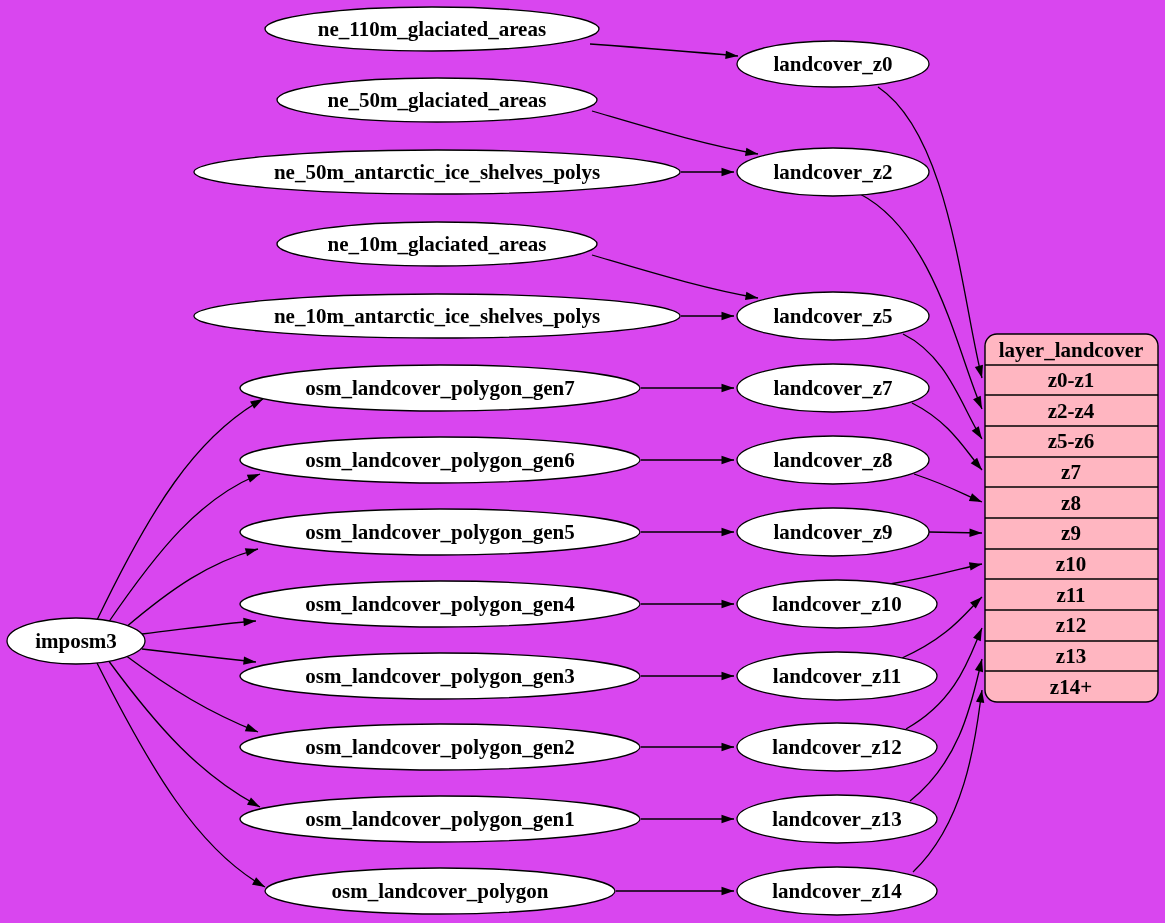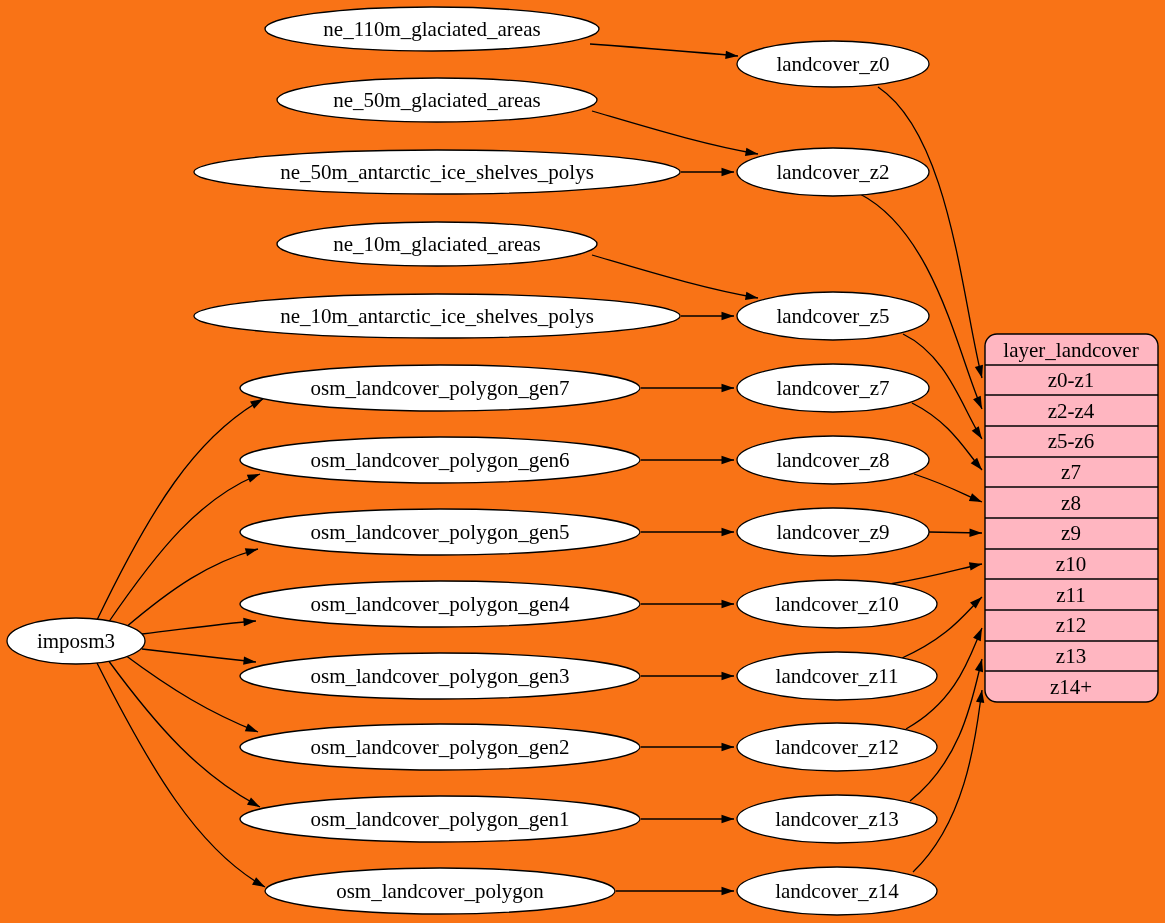--- a/index.html
+++ b/index.html
@@ -1,16 +1,16 @@
 <!DOCTYPE html>
 <html><head>
 <meta charset="utf-8">
 <style>
   html,body { margin:0; padding:0; background:#ffffff; }
-  .canvas-wrap { width:1165px; height:923px; position:relative; background:#f97316; }
+  .canvas-wrap { width:1165px; height:923px; position:relative; background:#d946ef;font-weight:bold; }
   svg { display:block; }
   .node-shape { fill:#ffffff; stroke:#000000; stroke-width:1.3; }
   .record-shape { fill:#ffb6c1; stroke:#000000; stroke-width:1.4; }
   .record-sep { stroke:#000000; stroke-width:1.4; }
   .edge { fill:none; stroke:#000000; stroke-width:1.3; marker-end:url(#arw); }
   text.nlabel {
     font-family:"Liberation Serif","DejaVu Serif",serif;
     font-size:21px; fill:#000000;
     text-anchor:middle; dominant-baseline:central;
   }

